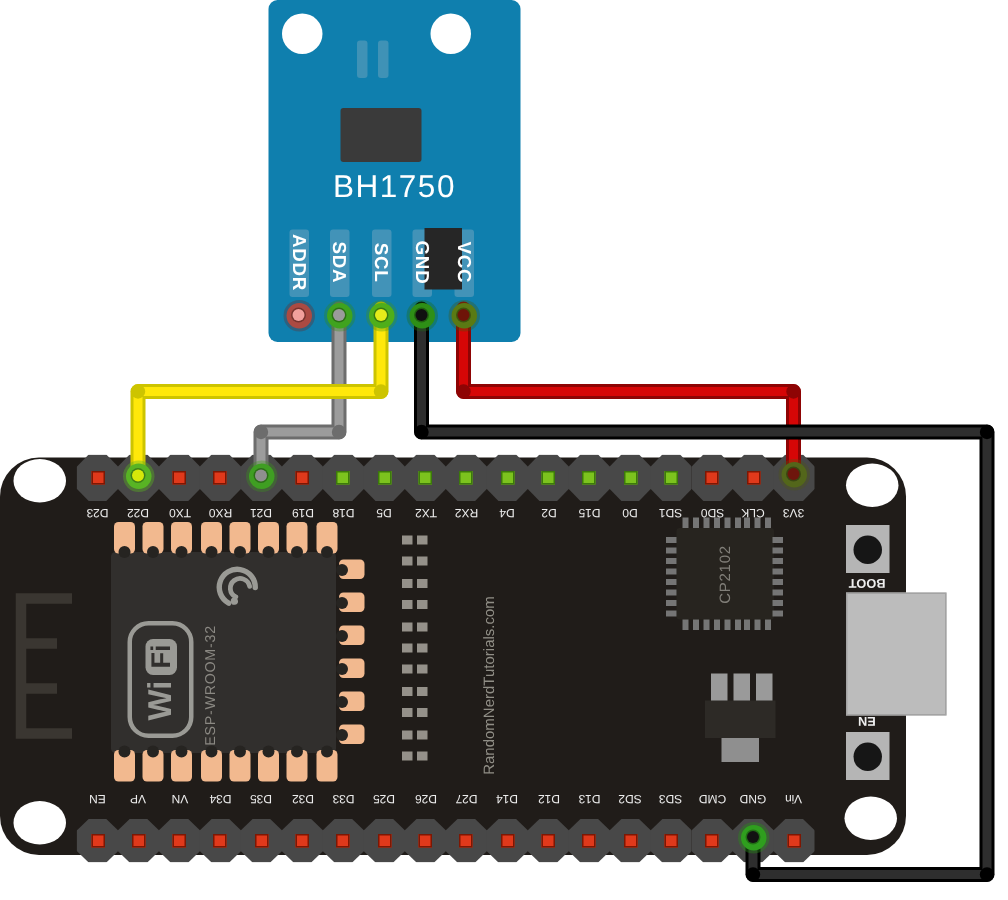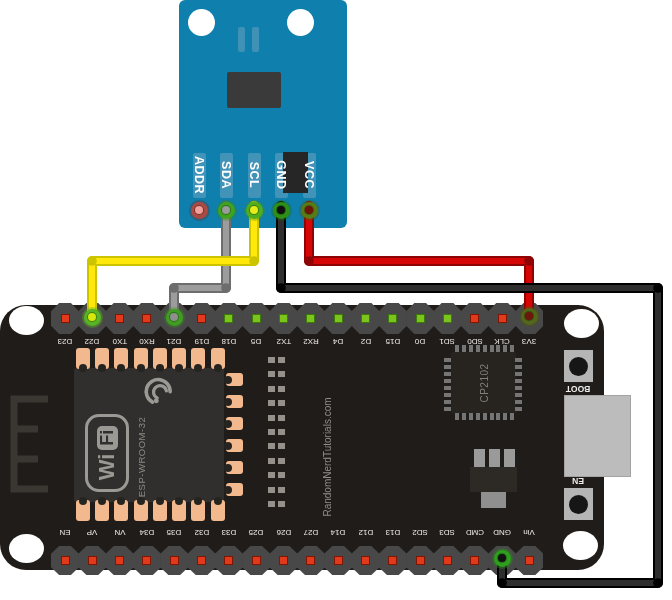--- a/index.html
+++ b/index.html
@@ -74,20 +74,21 @@
 <body>
 
 <div id="stage">
 
   <div class="sensor-board">
     <div class="s-hole" style="left:9px"></div>
     <div class="s-hole" style="left:108px"></div>
     <div class="s-bar" style="left:59px"></div>
     <div class="s-bar" style="left:73px"></div>
     <div class="s-chip"></div>
+    <div class="s-title">BH1750</div>
     <div id="sensor-pins">
         <div class="s-pad" style="left: 13.5px;"></div>
         <div class="s-pad" style="left: 40.5px;"></div>
         <div class="s-pad" style="left: 68.5px;"></div>
         <div class="s-pad" style="left: 95.5px;"></div>
         <div class="s-pad" style="left: 123.5px;"></div>
       </div>
     <div class="s-comp"></div>
     <div id="sensor-pin-labels">
         <div class="s-pin-label" style="left: 20px; top: 175px;">ADDR</div>

